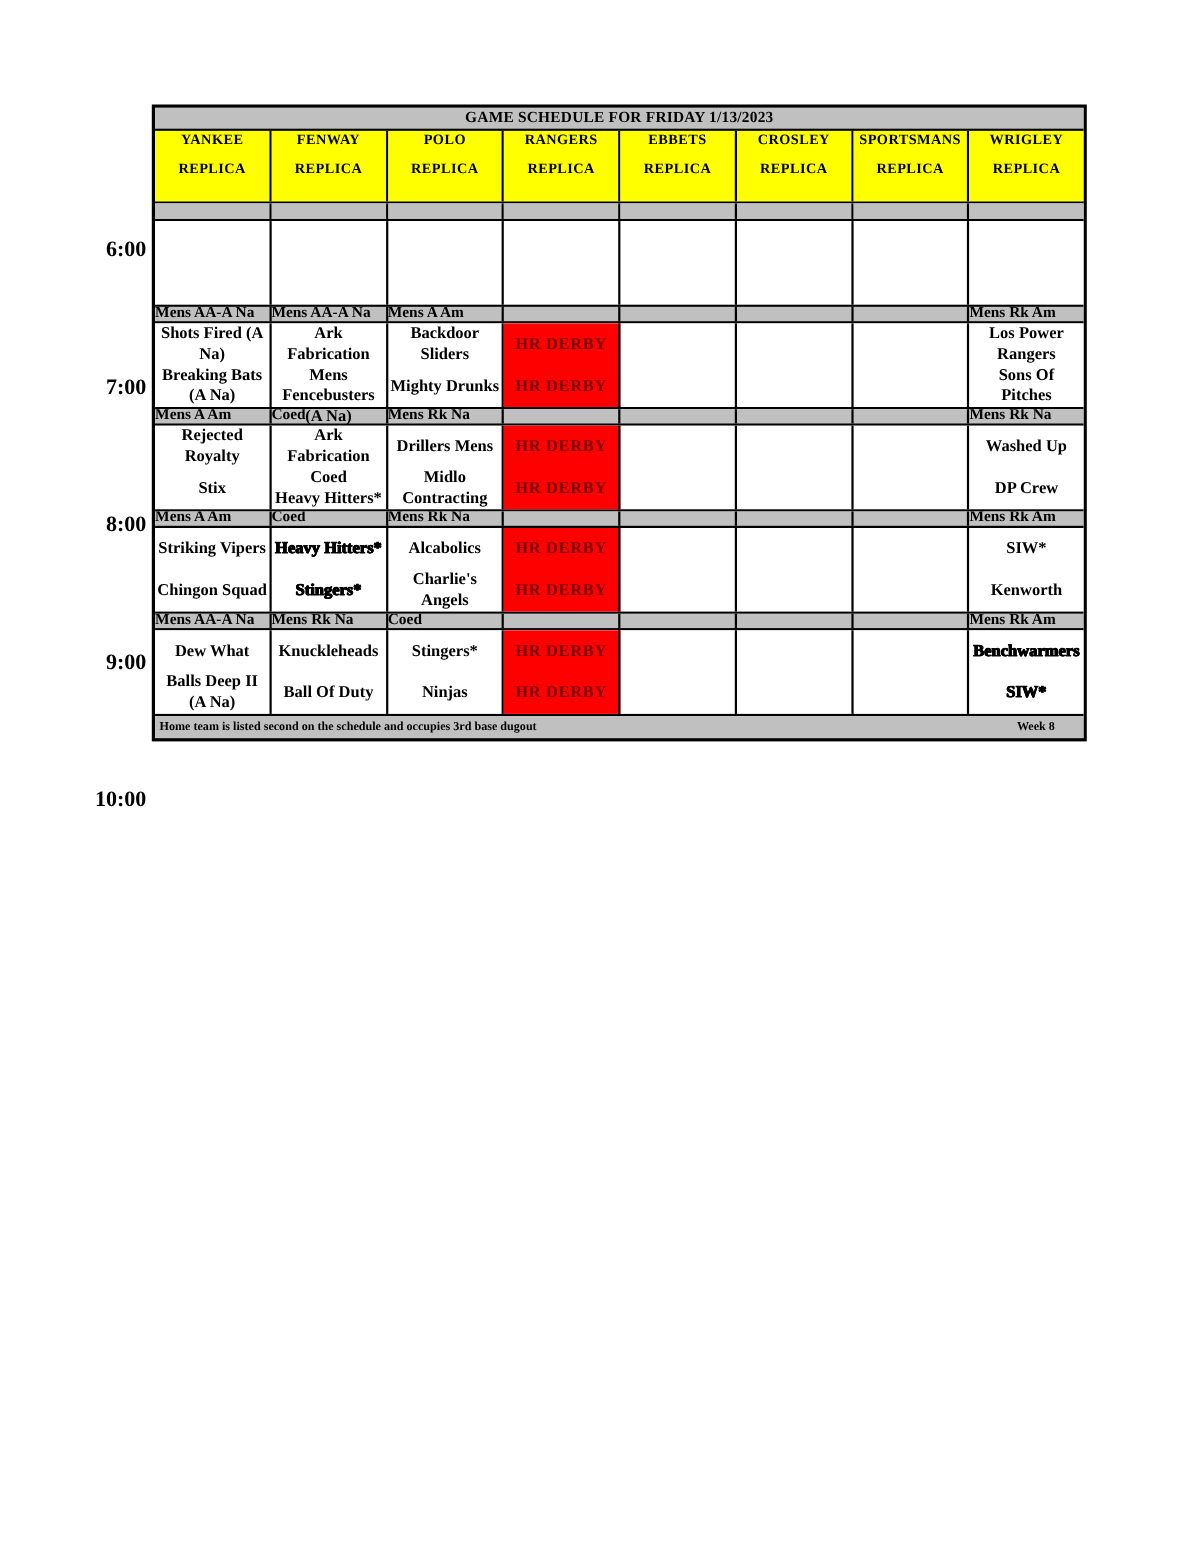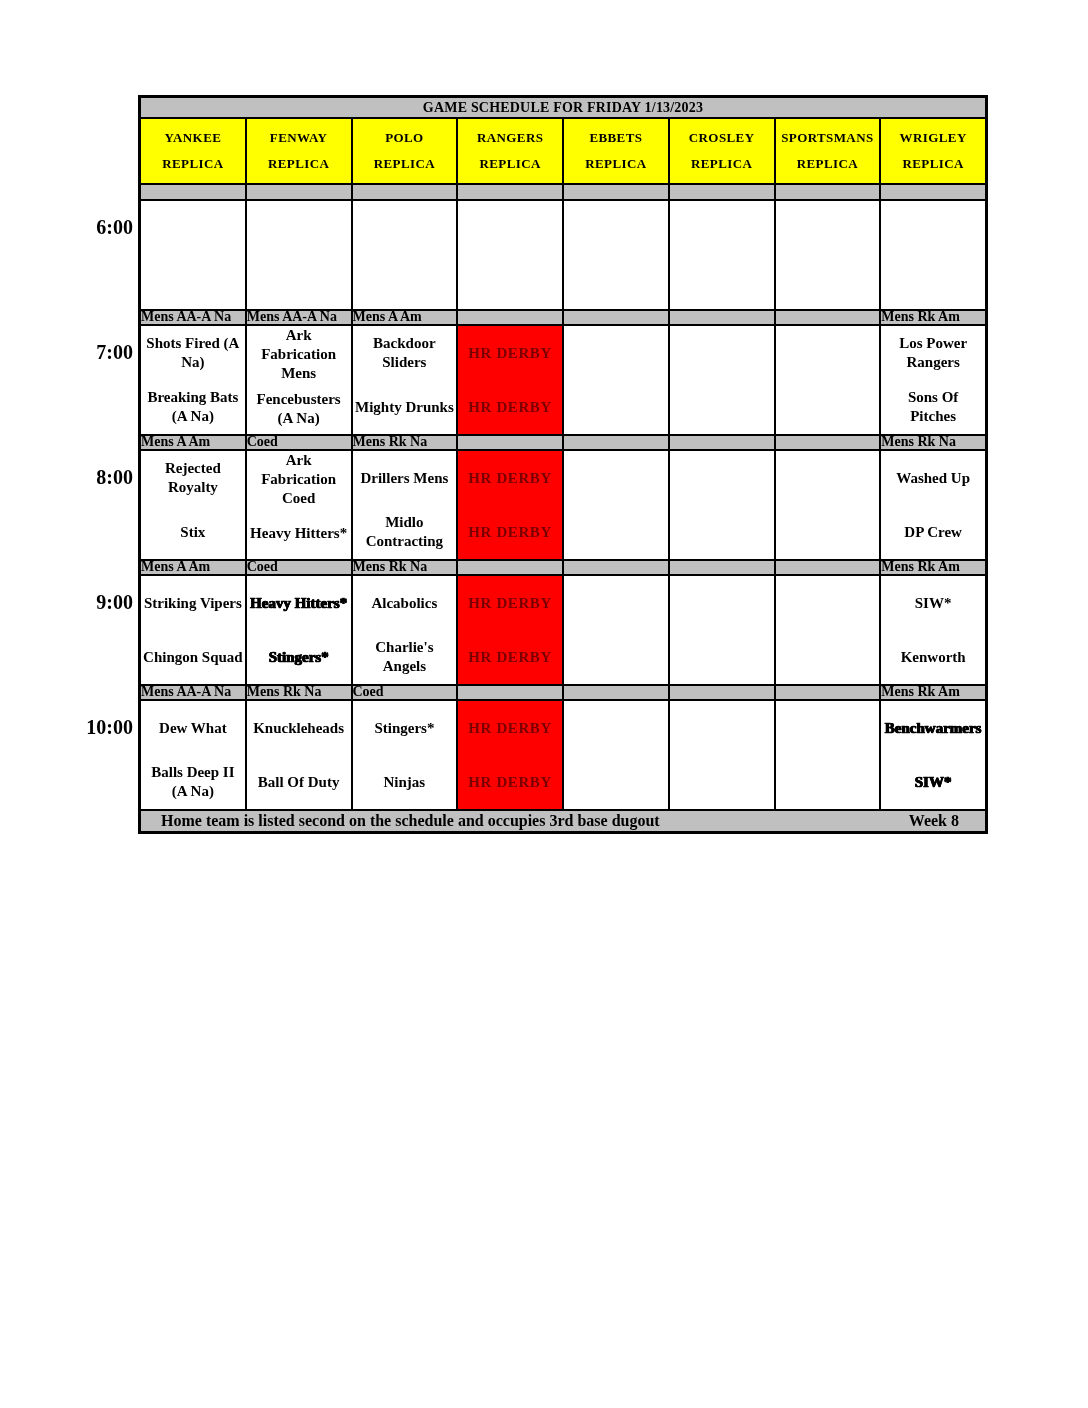--- a/index.html
+++ b/index.html
@@ -43,30 +43,29 @@
     justify-content: center;
     font-size: 14px;
     letter-spacing: 0.2px;
   }
   .header-row { height: 66px; }
   .hcell {
     background: #ffff00;
     display: flex;
     flex-direction: column;
     align-items: center;
-    justify-content: center;
     gap: 10px;
     font-size: 13px;
     letter-spacing: 0.4px;
     text-align: center;
   }
   .spacer-row { height: 16px; background: #c0c0c0; }
   .scell { background: #c0c0c0; }
 
-  .games-row { height: 110px; background: #fff; }
+  .games-row { height: 78px; background: #fff; }
   .gcell { display: flex; flex-direction: column; }
   .half {
     flex: 1 1 0;
     display: flex;
     align-items: center;
     justify-content: center;
     text-align: center;
     font-size: 15px;
     line-height: 19px;
     padding: 0 2px;
@@ -88,24 +87,24 @@
     font-size: 14px;
     line-height: 14px;
     white-space: nowrap;
     overflow: hidden;
   }
 
   .footer-row {
     height: 20px;
     background: #c0c0c0;
     align-items: center;
-    font-size: 16px;
+    font-size: 11px;
     border-bottom: none;
     position: relative;
-    padding-left: 20px;
+    padding-left: 4px;
     box-sizing: border-box;
   }
   .week {
     position: absolute;
     right: 26px;
     top: 0;
     height: 100%;
     display: flex;
     align-items: center;
   }

